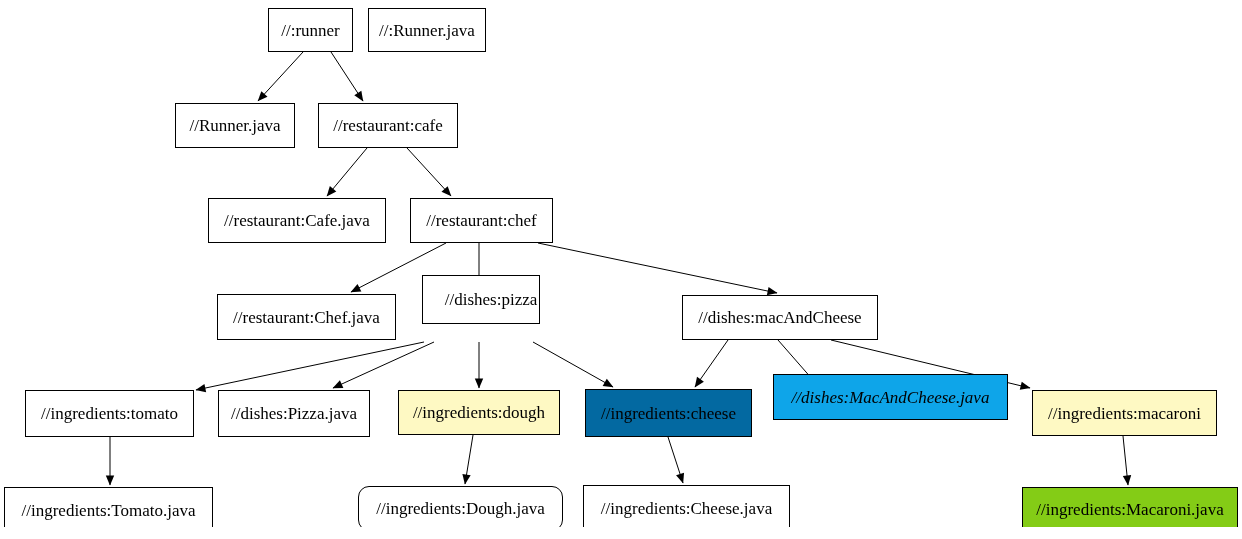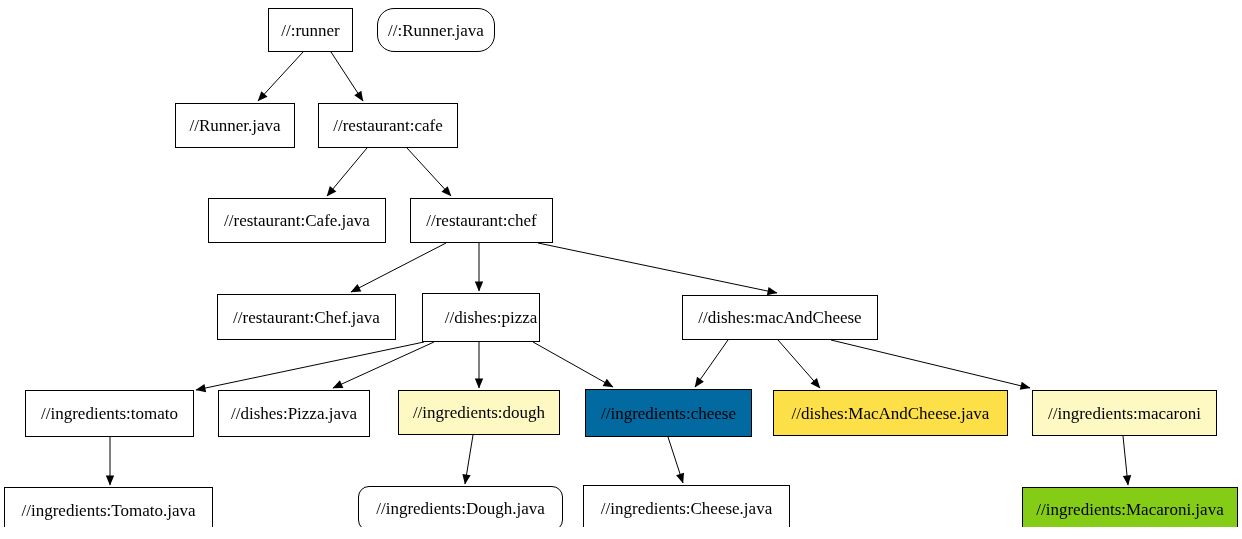--- a/index.html
+++ b/index.html
@@ -70,57 +70,57 @@
         <line x1="110" y1="437" x2="110" y2="485" stroke="#000000" stroke-width="1" marker-end="url(#arrowhead)"></line>
         <line x1="473" y1="435" x2="465" y2="484" stroke="#000000" stroke-width="1" marker-end="url(#arrowhead)"></line>
         <line x1="668" y1="437" x2="683" y2="483" stroke="#000000" stroke-width="1" marker-end="url(#arrowhead)"></line>
         <line x1="1123" y1="436" x2="1128" y2="485" stroke="#000000" stroke-width="1" marker-end="url(#arrowhead)"></line>
       </g>
   </svg>
 
   <div class="node" style="left: 268px; top: 8px; width: 85px; height: 44px; border-color: rgb(0, 0, 0); background: rgb(255, 255, 255); color: rgb(0, 0, 0);">
     <span class="node-label">//:runner</span>
   </div>
-  <div class="node" style="left: 377px; top: 8px; width: 118px; height: 44px; border-color: rgb(0, 0, 0); background: rgb(255, 255, 255); color: rgb(0, 0, 0); border-radius: 17px;">
+  <div class="node" style="left: 368px; top: 8px; width: 118px; height: 44px; border-color: rgb(0, 0, 0); background: rgb(255, 255, 255); color: rgb(0, 0, 0);">
     <span class="node-label">//:Runner.java</span>
   </div>
   <div class="node" style="left: 175px; top: 103px; width: 120px; height: 45px; border-color: rgb(0, 0, 0); background: rgb(255, 255, 255); color: rgb(0, 0, 0);">
     <span class="node-label">//Runner.java</span>
   </div>
   <div class="node" style="left: 318px; top: 103px; width: 140px; height: 45px; border-color: rgb(0, 0, 0); background: rgb(255, 255, 255); color: rgb(0, 0, 0);">
     <span class="node-label">//restaurant:cafe</span>
   </div>
   <div class="node" style="left: 208px; top: 198px; width: 178px; height: 45px; border-color: rgb(0, 0, 0); background: rgb(255, 255, 255); color: rgb(0, 0, 0);">
     <span class="node-label">//restaurant:Cafe.java</span>
   </div>
   <div class="node" style="left: 410px; top: 198px; width: 143px; height: 45px; border-color: rgb(0, 0, 0); background: rgb(255, 255, 255); color: rgb(0, 0, 0);">
     <span class="node-label">//restaurant:chef</span>
   </div>
   <div class="node" style="left: 217px; top: 294px; width: 179px; height: 46px; border-color: rgb(0, 0, 0); background: rgb(255, 255, 255); color: rgb(0, 0, 0);">
     <span class="node-label">//restaurant:Chef.java</span>
   </div>
-  <div class="node" style="left: 422px; top: 293px; width: 118px; height: 49px; border-color: rgb(0, 0, 0); background: rgb(255, 255, 255); color: rgb(0, 0, 0); padding-left: 20px;">
+  <div class="node" style="left: 422px; top: 275px; width: 118px; height: 49px; border-color: rgb(0, 0, 0); background: rgb(255, 255, 255); color: rgb(0, 0, 0); padding-left: 20px;">
     <span class="node-label">//dishes:pizza</span>
   </div>
   <div class="node" style="left: 682px; top: 295px; width: 196px; height: 45px; border-color: rgb(0, 0, 0); background: rgb(255, 255, 255); color: rgb(0, 0, 0);">
     <span class="node-label">//dishes:macAndCheese</span>
   </div>
   <div class="node" style="left: 25px; top: 390px; width: 169px; height: 47px; border-color: rgb(0, 0, 0); background: rgb(255, 255, 255); color: rgb(0, 0, 0);">
     <span class="node-label">//ingredients:tomato</span>
   </div>
   <div class="node" style="left: 218px; top: 390px; width: 152px; height: 47px; border-color: rgb(0, 0, 0); background: rgb(255, 255, 255); color: rgb(0, 0, 0);">
     <span class="node-label">//dishes:Pizza.java</span>
   </div>
   <div class="node" style="left: 398px; top: 390px; width: 162px; height: 45px; border-color: rgb(0, 0, 0); background: #fef9c3; color: rgb(0, 0, 0);">
     <span class="node-label">//ingredients:dough</span>
   </div>
   <div class="node" style="left: 585px; top: 389px; width: 167px; height: 48px; border-color: rgb(0, 0, 0); background: #0369a1; color: rgb(0, 0, 0);">
     <span class="node-label">//ingredients:cheese</span>
   </div>
-  <div class="node" style="left: 773px; top: 390px; width: 235px; height: 46px; border-color: rgb(0, 0, 0); background: #fde047; color: rgb(0, 0, 0);">
+  <div class="node" style="left: 773px; top: 374px; width: 235px; height: 46px; border-color: rgb(0, 0, 0); background: #0ea5e9; color: rgb(0, 0, 0); font-style: italic;">
     <span class="node-label">//dishes:MacAndCheese.java</span>
   </div>
   <div class="node" style="left: 1032px; top: 390px; width: 185px; height: 46px; border-color: rgb(0, 0, 0); background: #fef9c3; color: rgb(0, 0, 0);">
     <span class="node-label">//ingredients:macaroni</span>
   </div>
   <div class="node" style="left: 4px; top: 487px; width: 209px; height: 46px; border-color: rgb(0, 0, 0); background: rgb(255, 255, 255); color: rgb(0, 0, 0);">
     <span class="node-label">//ingredients:Tomato.java</span>
   </div>
   <div class="node" style="left: 358px; top: 486px; width: 205px; height: 45px; border-color: rgb(0, 0, 0); background: rgb(255, 255, 255); color: rgb(0, 0, 0); border-radius: 11px;">
     <span class="node-label">//ingredients:Dough.java</span>

